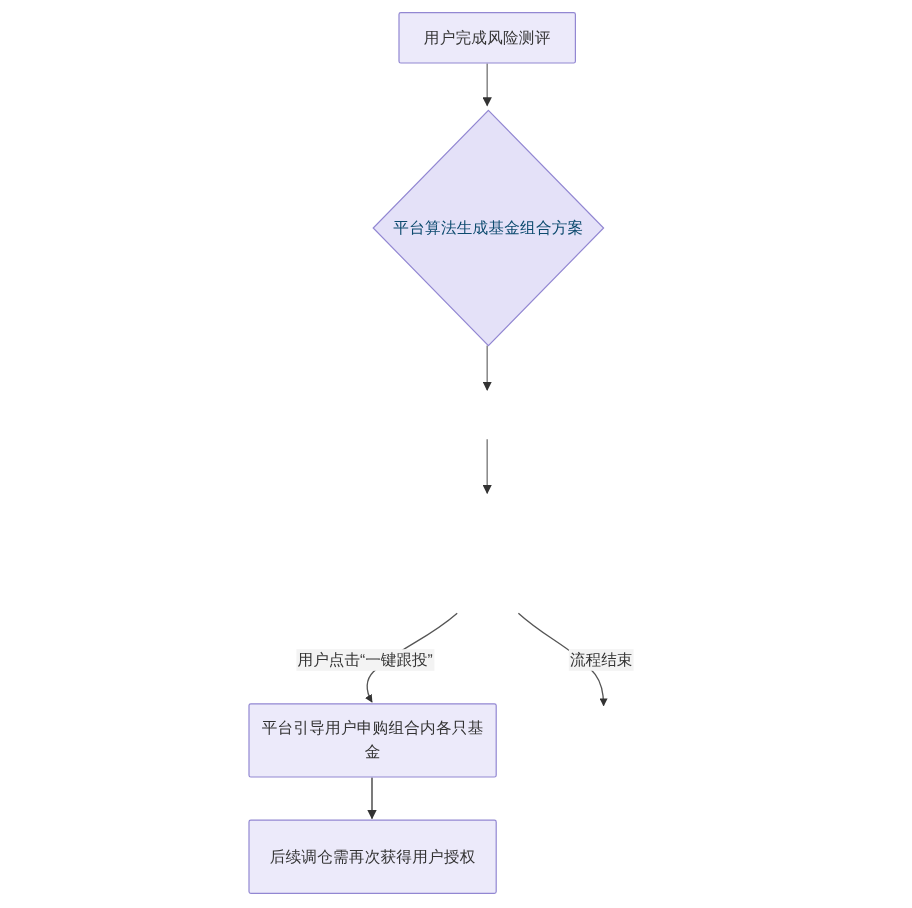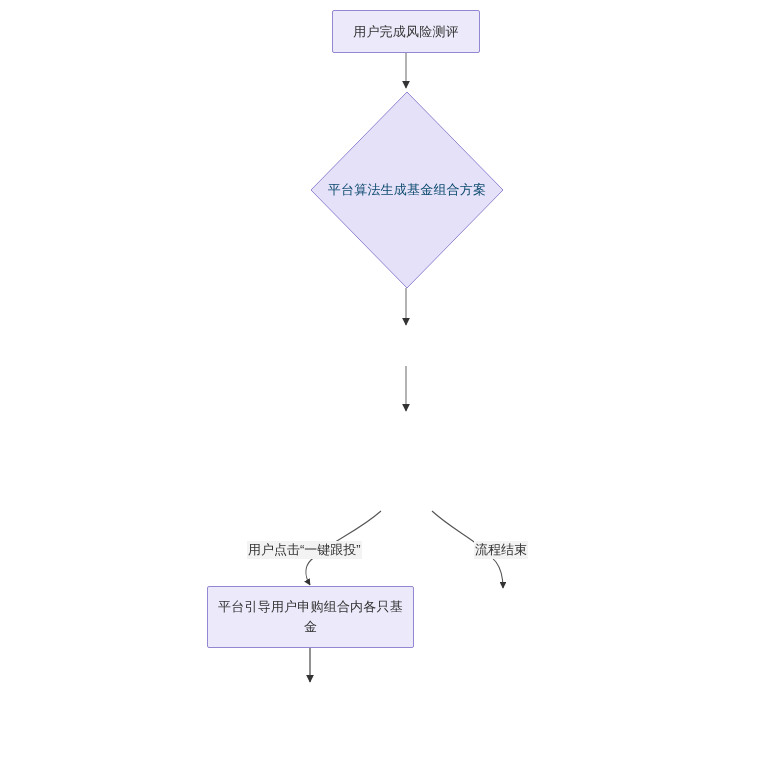--- a/index.html
+++ b/index.html
@@ -126,14 +126,17 @@
 
   <div class="edge-label" style="left:474px; top:541px;">
     <span>流程结束</span>
   </div>
 
   <div class="node rect" style="left:207px; top:586px; width:207px; height:62px;">
     <span class="node-text">平台引导用户申购组合内各只基金</span>
   </div>
 
 
+  <div class="node rect" style="left:207px; top:683px; width:207px; height:62px;">
+    <span class="node-text">后续调仓需再次获得用户授权</span>
+  </div>
 
 </div>
 
 </body></html>

